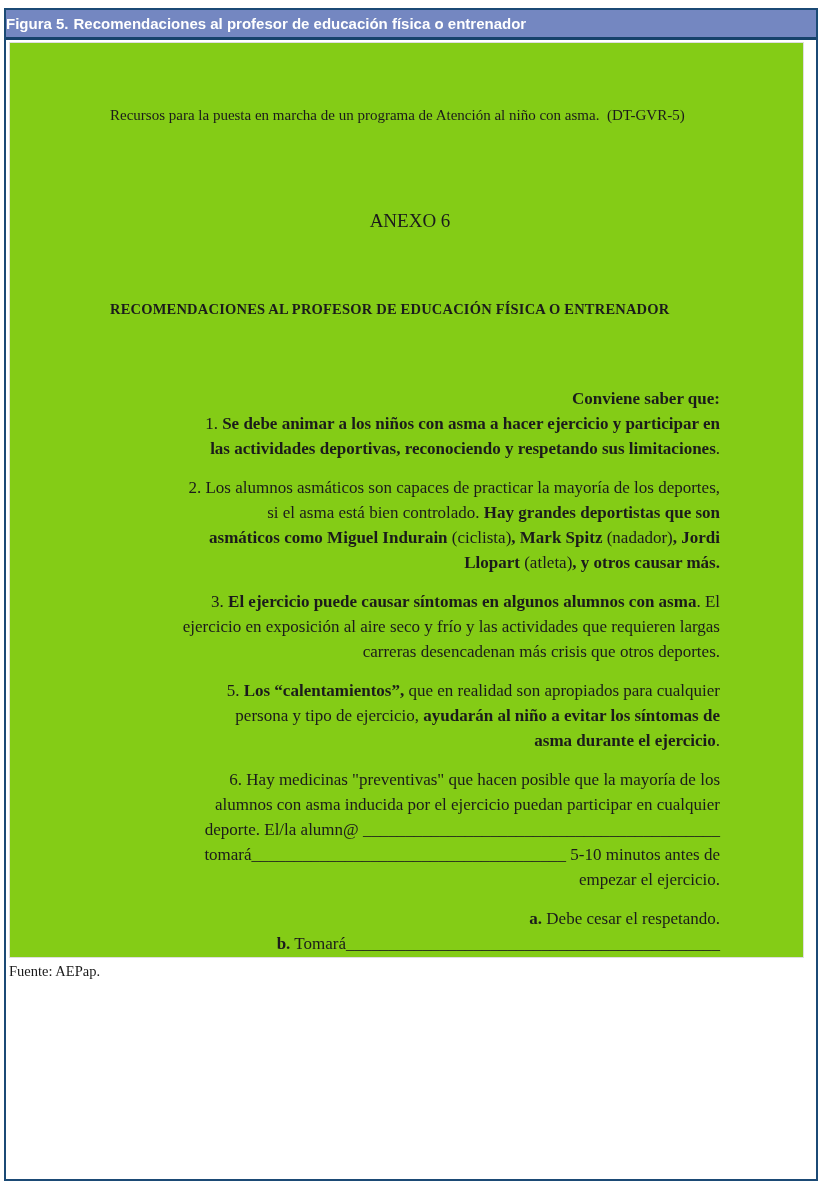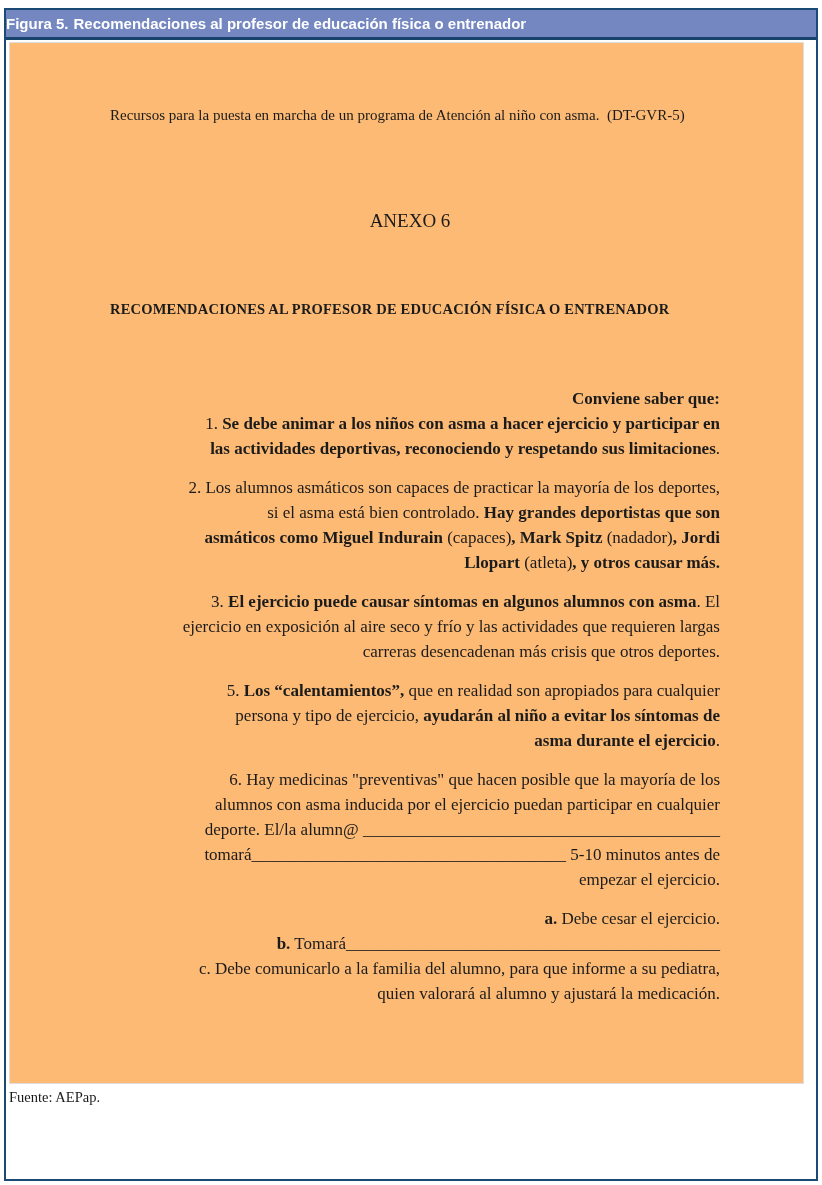--- a/index.html
+++ b/index.html
@@ -12,22 +12,22 @@
     box-sizing:border-box; border:2px solid #1b4a75; background:#ffffff;
   }
   .figure-bar {
     height:27px; background:#7487c1; border-bottom:3px solid #16426b;
     color:#ffffff; font-family:Liberation Sans, sans-serif;
     font-size:15px; font-weight:bold; line-height:27px;
     white-space:nowrap; overflow:hidden;
   }
   .fig-title-text { margin-left:5px; }
   .scan-area {
-    position:relative; margin:2px 12px 0 3px; height:1042px;
-    box-sizing:border-box; border:1px solid #dedede; background:#fdba74;
+    position:relative; margin:2px 12px 0 3px; height:916px;
+    box-sizing:border-box; border:1px solid #dedede; background:#84cc16;
     overflow:hidden;
   }
   .doc {
     padding:12px 0 0 100px; width:610px;
     font-size:17px; line-height:25px; white-space:pre-wrap;
   }
   .doc-note { margin:0; font-size:15px; line-height:20px; }
   .annex-title {
     margin:33px 0 0 0; width:600px; text-align:center;
     font-size:19px; font-weight:normal; line-height:25px;
@@ -57,30 +57,30 @@
 
     <div class="scan-area">
       <div class="doc">
         <p class="doc-note">Recursos para la puesta en marcha de un programa de Atención al niño con asma.  (DT-GVR-5)</p>
         <h2 class="annex-title">ANEXO 6</h2>
         <h3 class="section-title">RECOMENDACIONES AL PROFESOR DE EDUCACIÓN FÍSICA O ENTRENADOR</h3>
         <div id="paras"><p class="para first"><span class="b">Conviene saber que:</span><span>
 1. </span><span class="b">Se debe animar a los niños con asma a hacer ejercicio y participar en
 las actividades deportivas, reconociendo y respetando sus limitaciones</span><span>.</span></p><p class="para"><span>2. Los alumnos asmáticos son capaces de practicar la mayoría de los deportes,
 si el asma está bien controlado. </span><span class="b">Hay grandes deportistas que son
-asmáticos como Miguel Indurain </span><span>(capaces)</span><span class="b">, Mark Spitz </span><span>(nadador)</span><span class="b">, Jordi
+asmáticos como Miguel Indurain </span><span>(ciclista)</span><span class="b">, Mark Spitz </span><span>(nadador)</span><span class="b">, Jordi
 Llopart </span><span>(atleta)</span><span class="b">, y otros causar más.</span></p><p class="para"><span>3. </span><span class="b">El ejercicio puede causar síntomas en algunos alumnos con asma</span><span>. El
 ejercicio en exposición al aire seco y frío y las actividades que requieren largas
 carreras desencadenan más crisis que otros deportes.</span></p><p class="para"><span>5. </span><span class="b">Los “calentamientos”,</span><span> que en realidad son apropiados para cualquier
 persona y tipo de ejercicio, </span><span class="b">ayudarán al niño a evitar los síntomas de
 asma durante el ejercicio</span><span>.</span></p><p class="para"><span>6. Hay medicinas "preventivas" que hacen posible que la mayoría de los
 alumnos con asma inducida por el ejercicio puedan participar en cualquier
 deporte. El/la alumn@ __________________________________________
 tomará_____________________________________ 5-10 minutos antes de
-empezar el ejercicio.</span></p><p class="para"><span class="b">a.</span><span> Debe cesar el ejercicio.
+empezar el ejercicio.</span></p><p class="para"><span class="b">a.</span><span> Debe cesar el respetando.
 </span><span class="b">b.</span><span> Tomará____________________________________________
 c. Debe comunicarlo a la familia del alumno, para que informe a su pediatra,
 quien valorará al alumno y ajustará la medicación.</span></p></div>
         
       </div>
     </div>
 
     <div class="fuente">Fuente: AEPap.</div>
   </div>
 </div>

